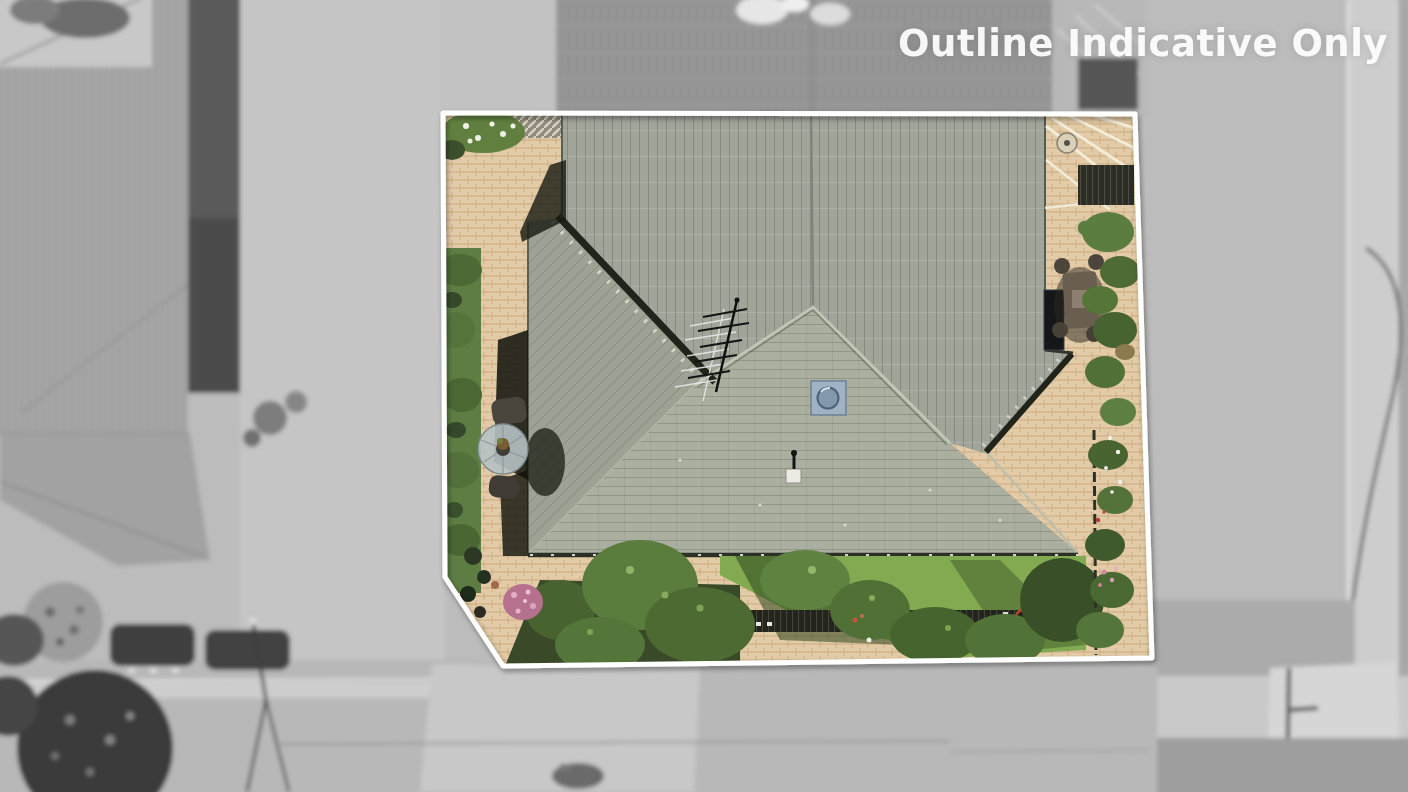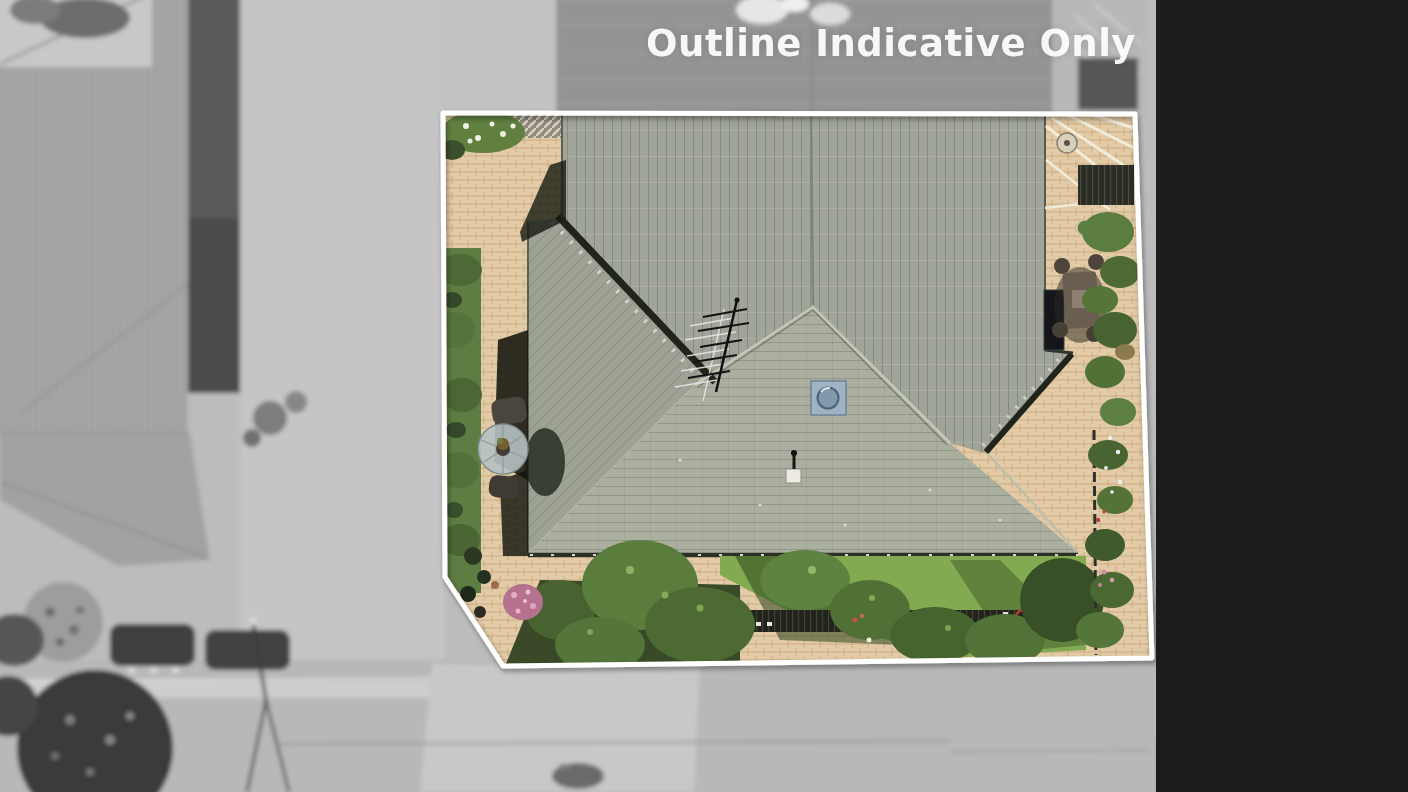--- a/index.html
+++ b/index.html
@@ -1,17 +1,17 @@
 <!DOCTYPE html>
 <html><head>
 <meta charset="utf-8">
 <style>
   html,body{margin:0;padding:0;background:#1c1c1c;}
   .stage{
-    position:relative;width:1156px;height:792px;overflow:hidden;
+    position:relative;width:1408px;height:792px;overflow:hidden;
     background:#bcbcbc;font-family:"DejaVu Sans",sans-serif;
   }
   .stage svg{position:absolute;left:0;top:0;display:block;}
   .watermark{
     position:absolute;top:22px;right:20px;
     font:700 37px "DejaVu Sans",sans-serif;
     color:rgba(255,255,255,0.93);
     letter-spacing:.5px;
     text-shadow:0 0 8px rgba(0,0,0,0.12);
     white-space:nowrap;

